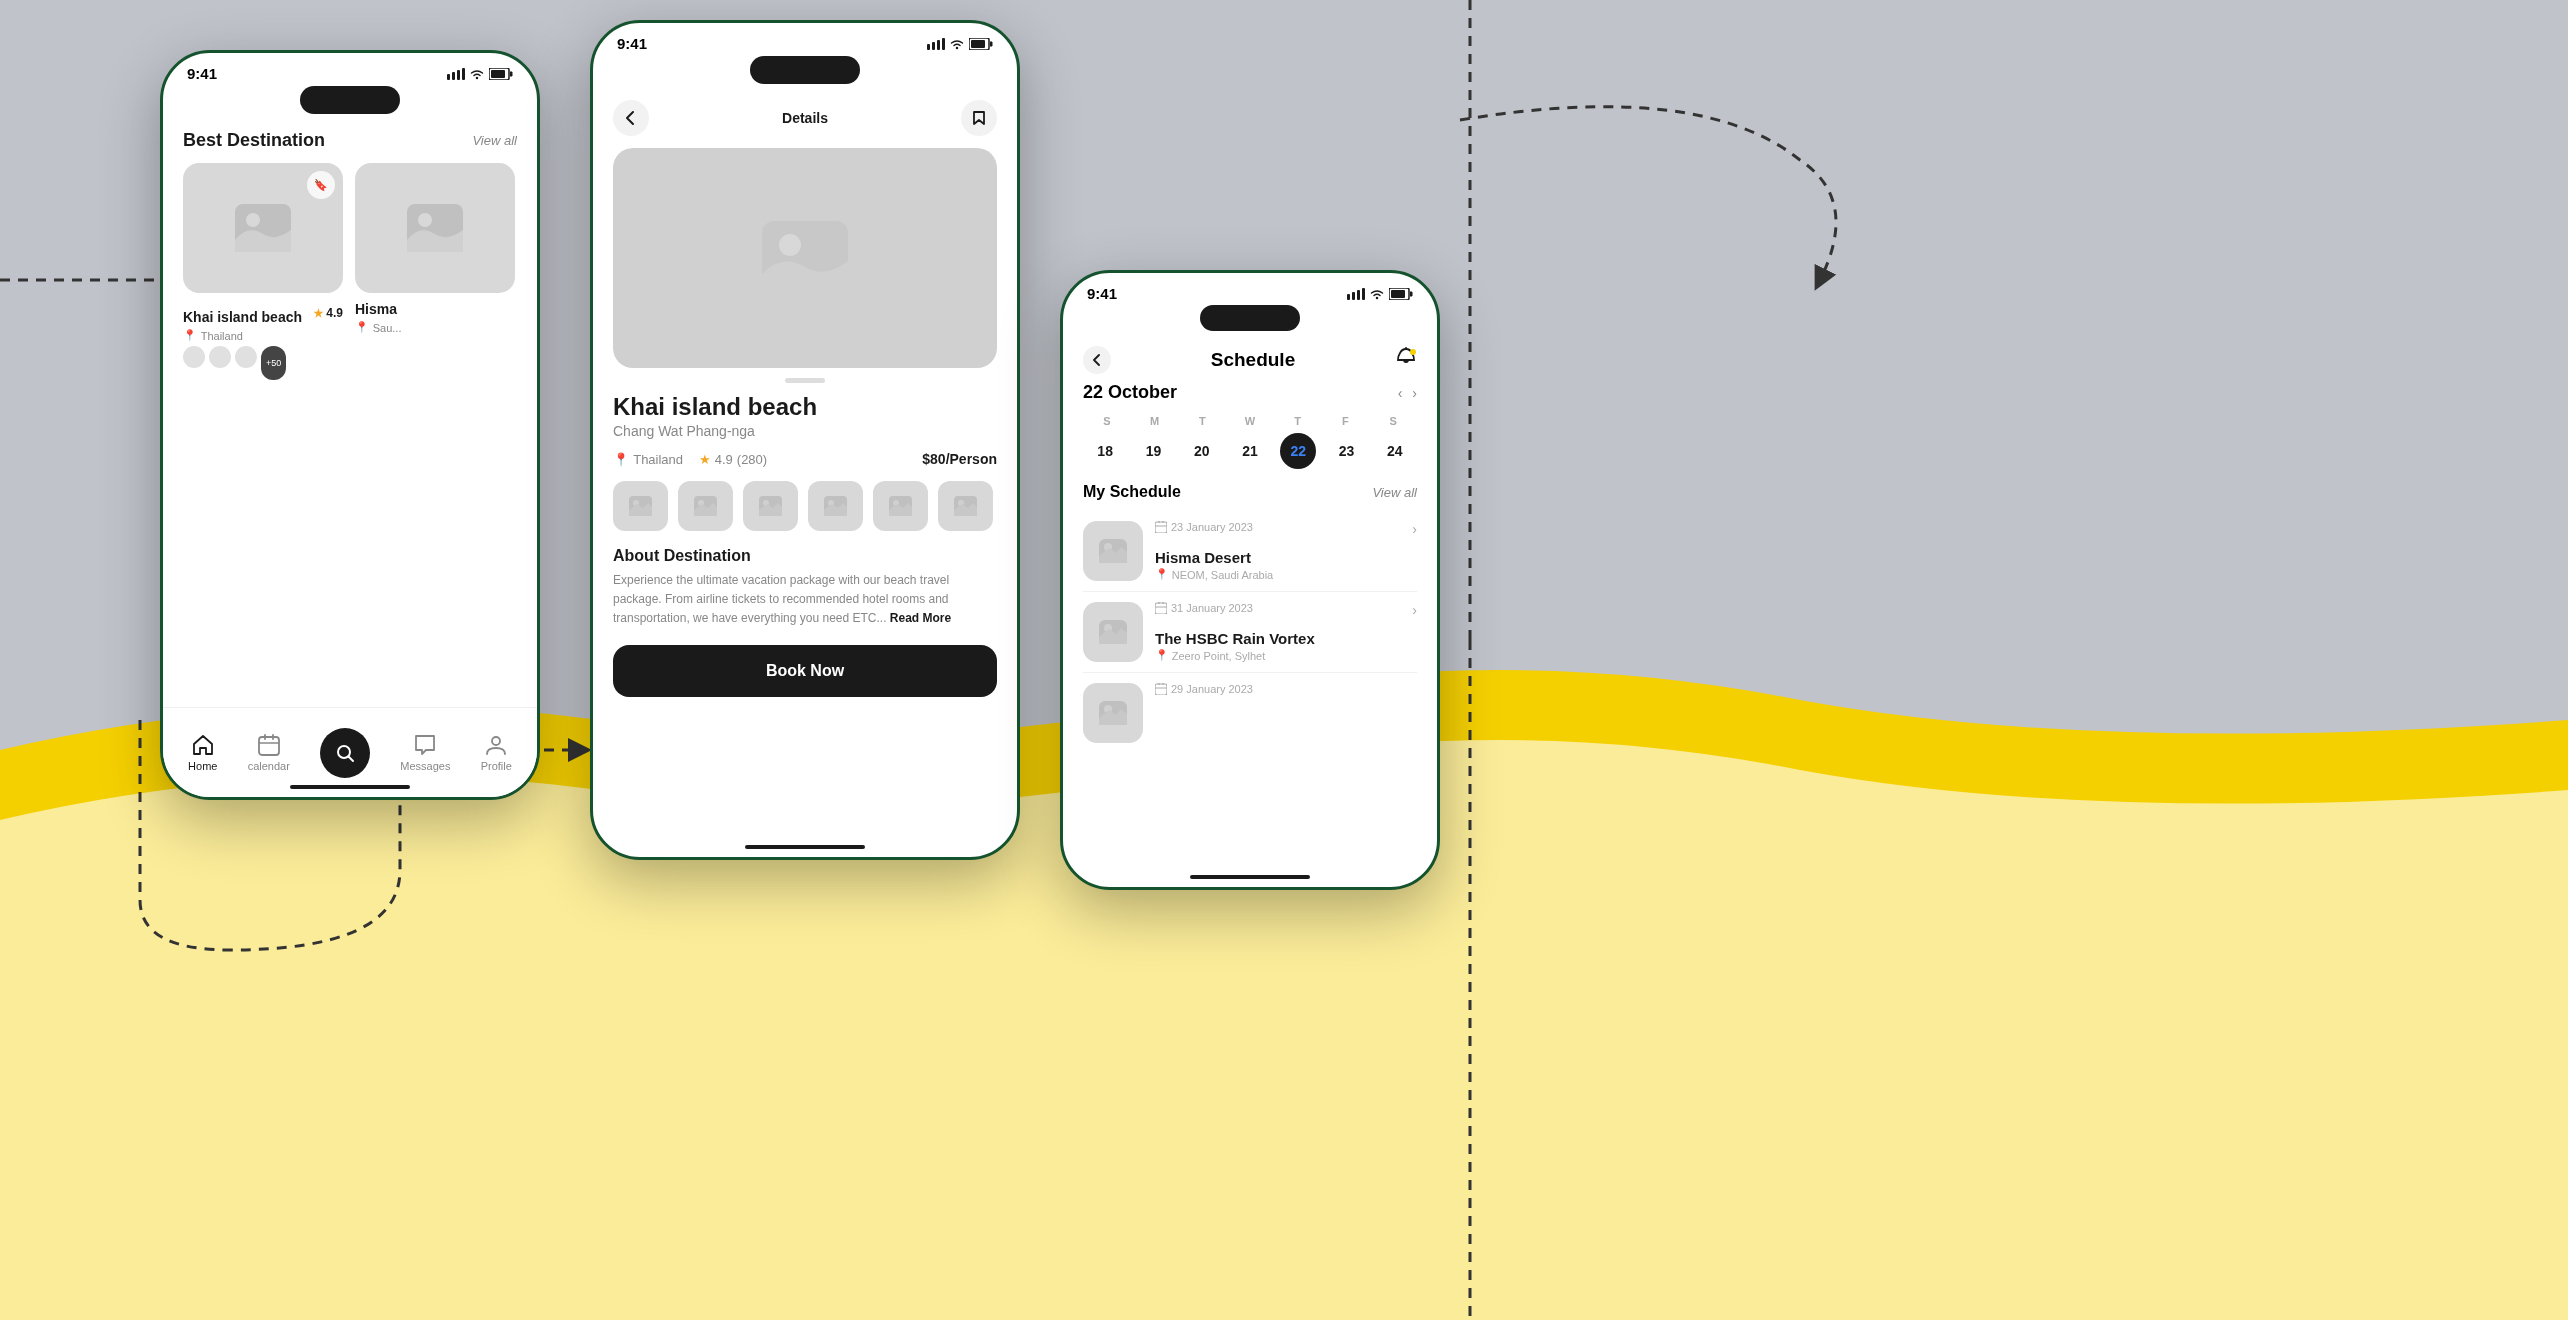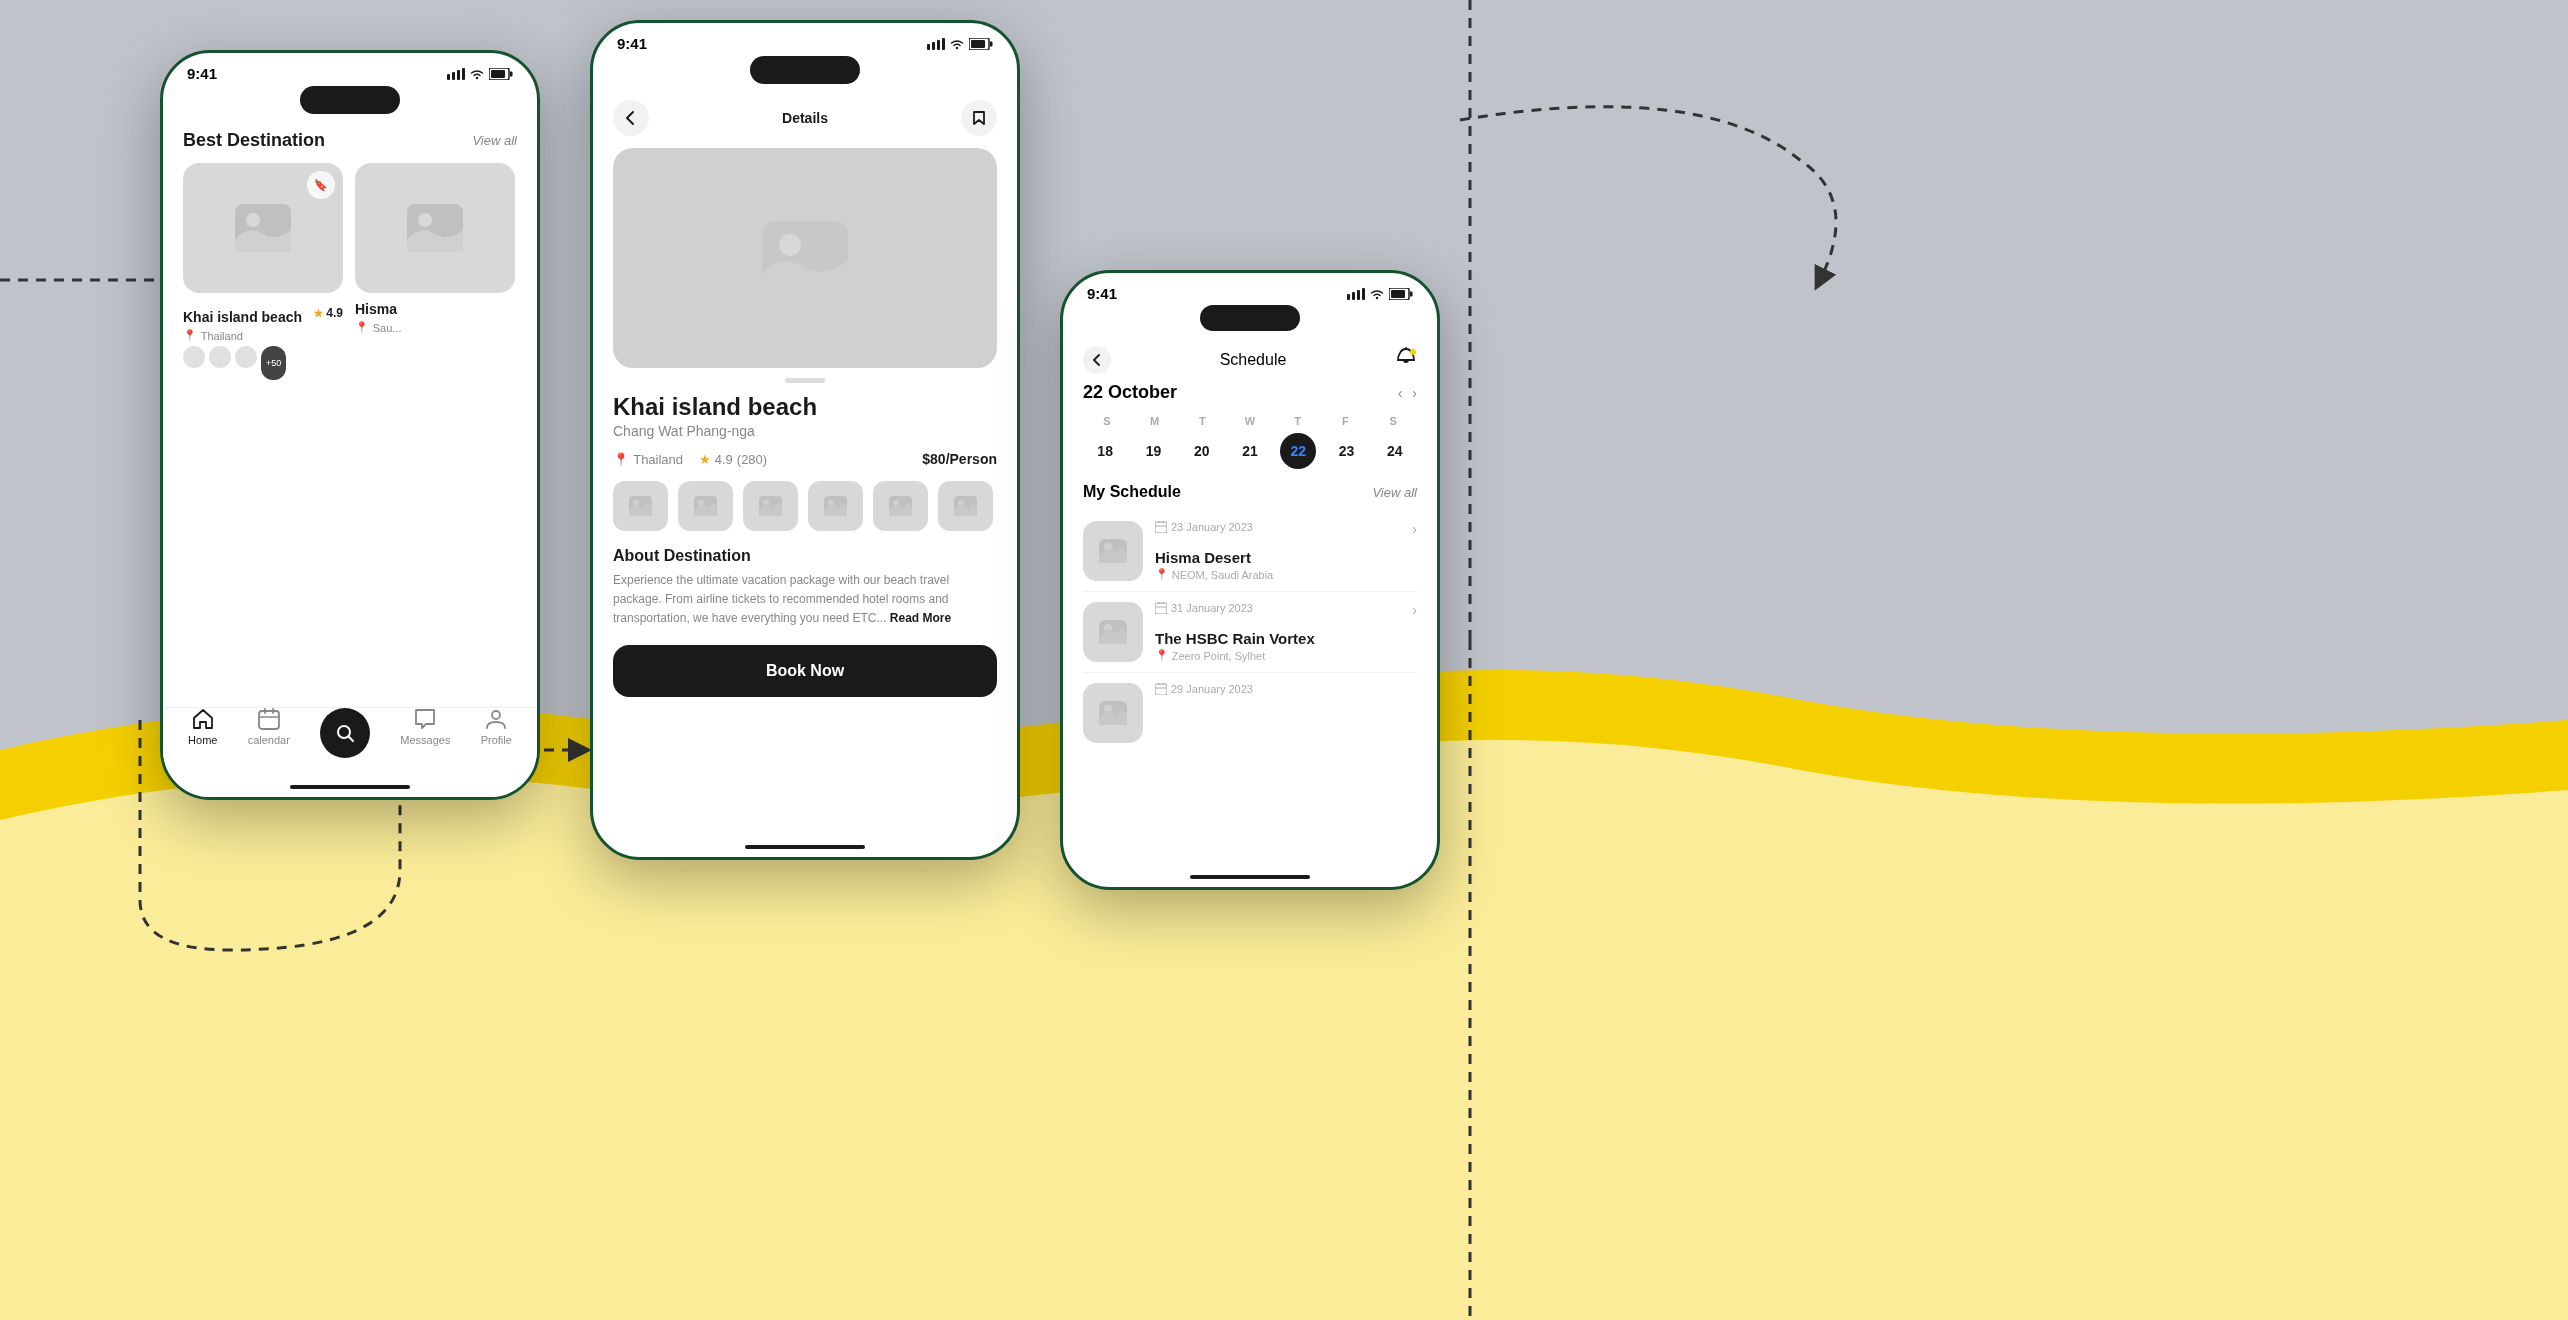--- a/index.html
+++ b/index.html
@@ -139,20 +139,21 @@
 
     
     .bottom-nav {
       position: absolute;
       bottom: 0;
       left: 0;
       right: 0;
       height: 90px;
       background: white;
       display: flex;
+      align-items: center;
       justify-content: space-around;
       padding: 0 10px;
       border-top: 1px solid #f0f0f0;
     }
     .nav-item {
       display: flex;
       flex-direction: column;
       align-items: center;
       gap: 4px;
     }
@@ -304,22 +305,22 @@
     }
 
     
     .schedule-header {
       display: flex;
       align-items: center;
       justify-content: space-between;
       padding: 12px 20px 8px;
     }
     .schedule-title {
-      font-size: 16px;
-      font-weight: 400;
+      font-size: 19px;
+      font-weight: 700;
     }
 
     
     .calendar-section {
       padding: 0 20px;
     }
     .cal-month-row {
       display: flex;
       justify-content: space-between;
       align-items: center;

